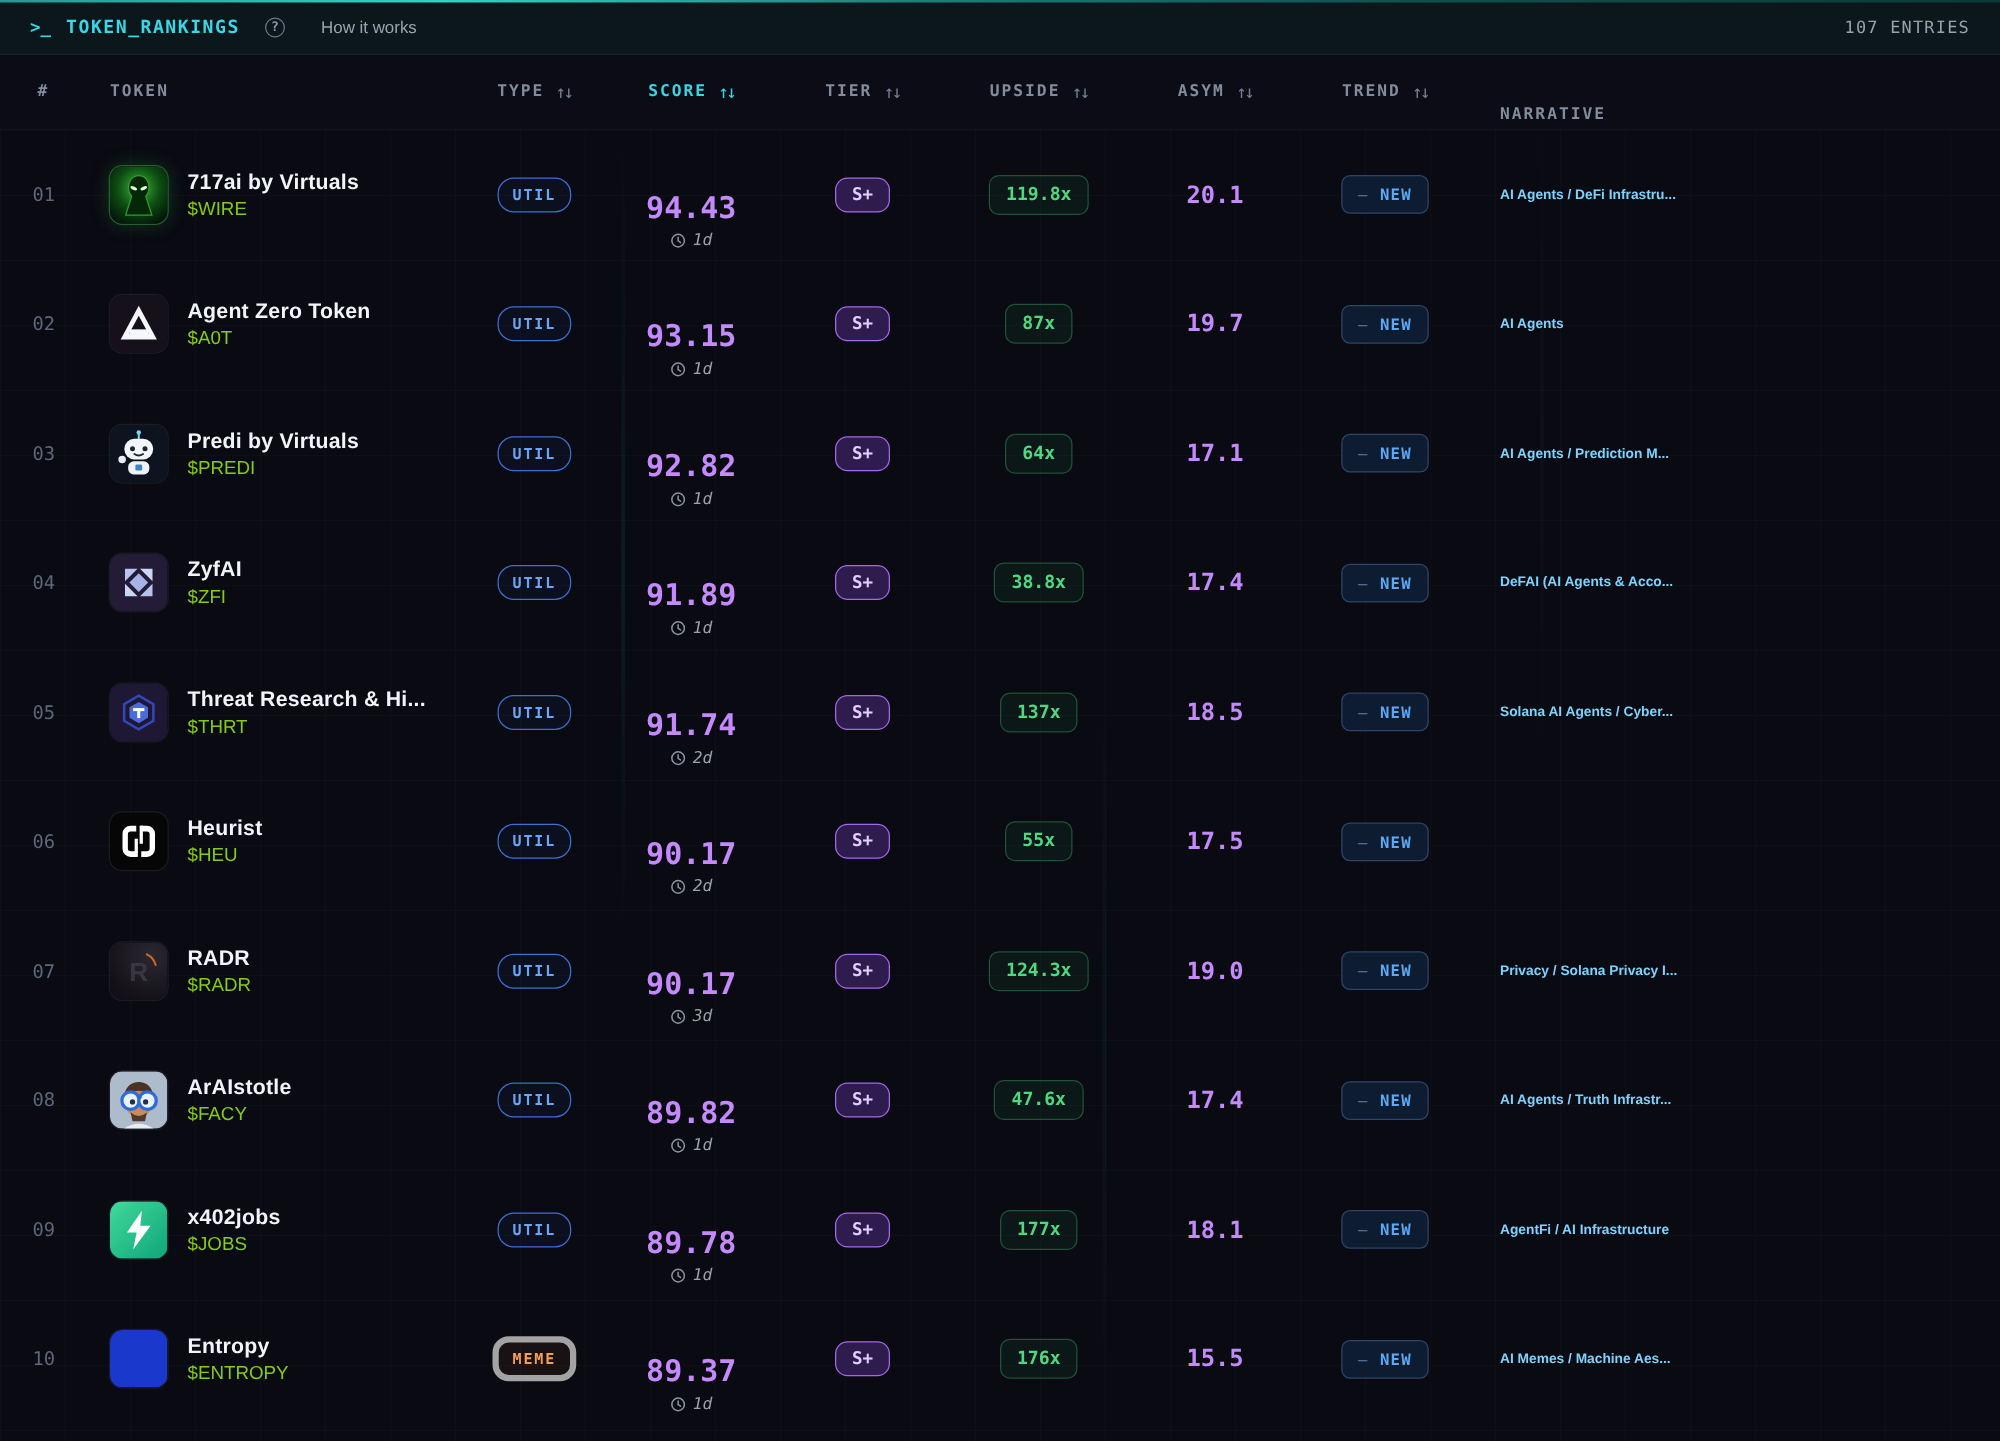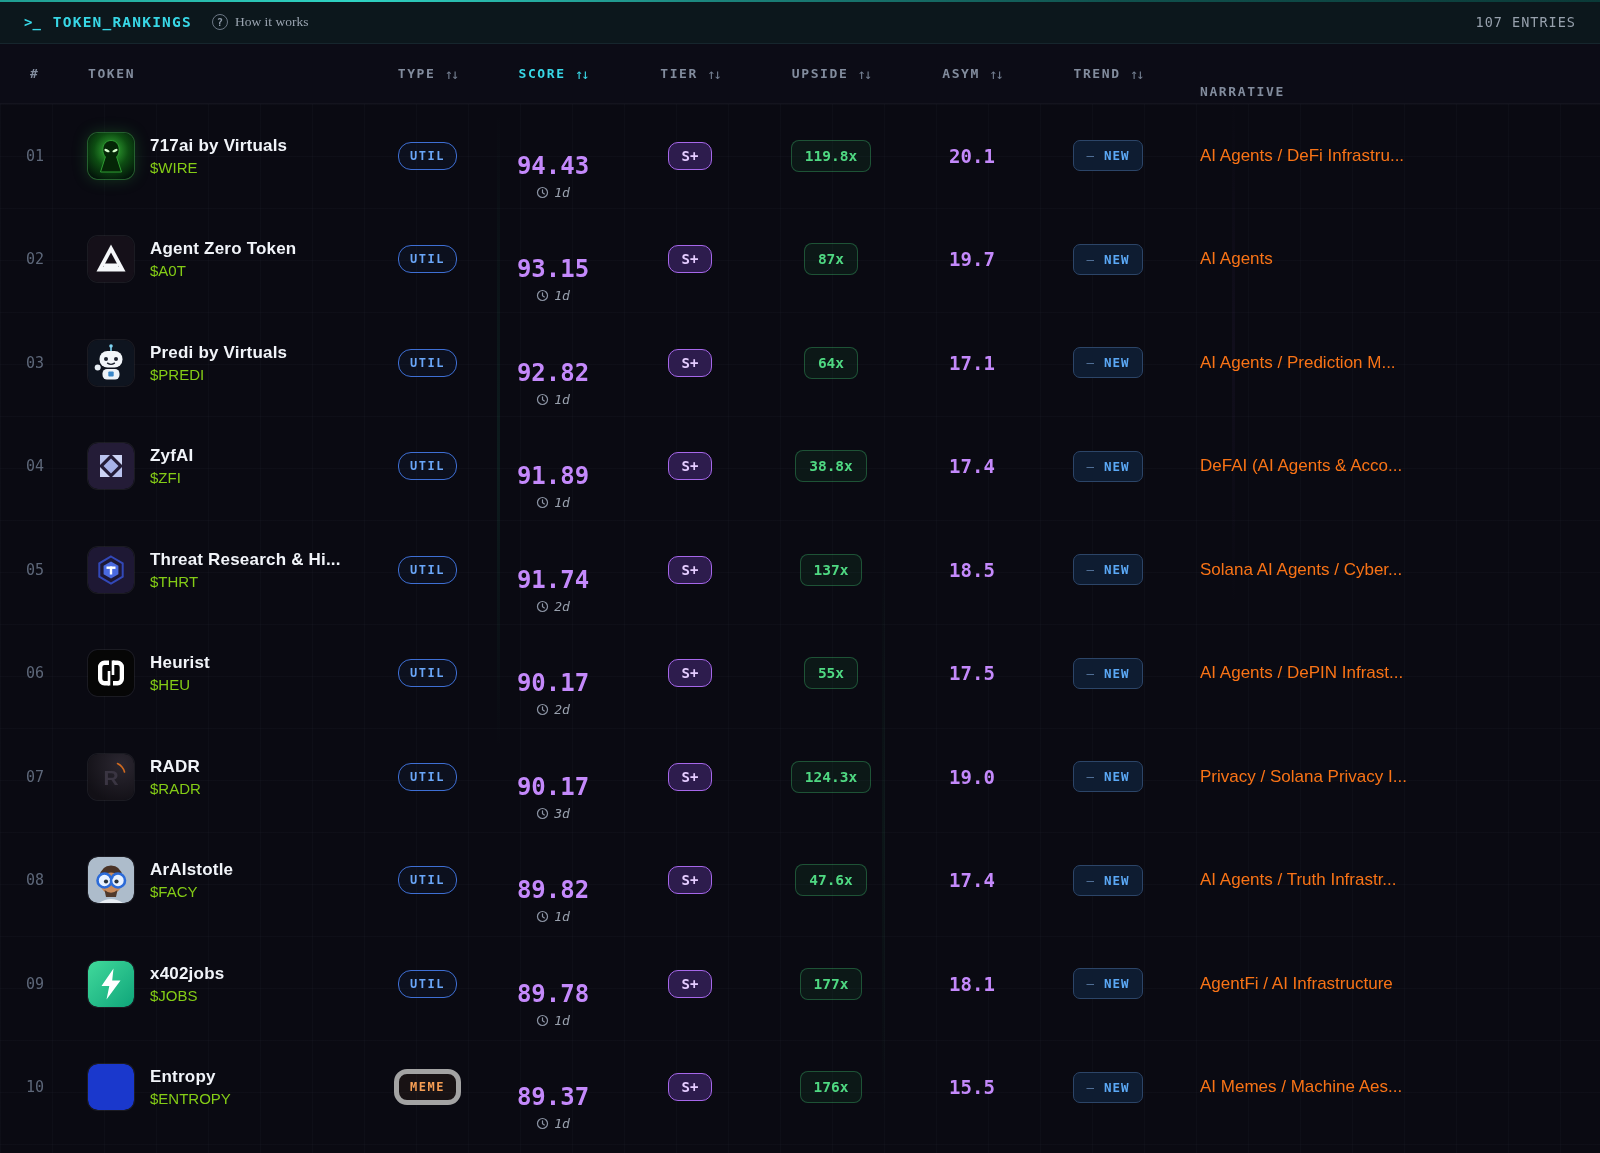--- a/index.html
+++ b/index.html
@@ -38,21 +38,21 @@
   }
   .topbar-left { display:flex; align-items:center; gap:12px; }
   .prompt-glyph { font-family:"DejaVu Sans Mono", monospace; font-weight:bold; font-size:14px; color:#38d7e6; }
   .app-title { font-family:"DejaVu Sans Mono", monospace; font-weight:bold; font-size:14.5px; letter-spacing:1.2px; color:#38d7e6; }
   .help { display:flex; align-items:center; gap:7px; margin-left:8px; cursor:pointer; }
   .help-q {
     width:16px; height:16px; border:1.4px solid #6b7684; border-radius:50%;
     display:flex; align-items:center; justify-content:center;
     font-family:"DejaVu Sans Mono", monospace; font-size:10.5px; color:#8d98a6; font-weight:bold;
   }
-  .help-label { font-family:Liberation Serif, serif; font-size:13.5px; color:#9aa4b0; }
+  .help-label { font-family:Liberation Sans, sans-serif; font-size:13.5px; color:#9aa4b0;margin-left:22px; }
   .entries { font-family:"DejaVu Sans Mono", monospace; font-size:13.5px; letter-spacing:1px; color:#97a1ad; }
 
   
   .grid-cols {
     display:grid;
     grid-template-columns:88px 287px 105px 146px 128px 154px 128px 144px 1fr;
     align-items:center;
   }
 
   
@@ -83,21 +83,21 @@
   .avatar.glow-green { box-shadow:0 0 0 1px rgba(80,220,90,0.35), 0 0 16px rgba(50,200,70,0.25); }
   .avatar svg { display:block; }
   .token-name { font-size:17px; font-weight:600; color:#f1f4f9; letter-spacing:0.2px; }
   .token-ticker { margin-top:3px; font-family:Liberation Sans, sans-serif; font-size:15px; color:#84cc16; }
   .cell-center { display:flex; justify-content:center; }
   .cell-score { display:flex; flex-direction:column; align-items:center; }
   .score-value { font-family:"DejaVu Sans Mono", monospace; font-weight:bold; font-size:24px; color:#c489fb;margin-top:40px; }
   .score-age { margin-top:5px; display:flex; align-items:center; gap:5px;
     font-family:"DejaVu Sans Mono", monospace; font-size:13px; color:#99a1ae;font-style:italic; }
   .cell-asym { text-align:center; font-family:"DejaVu Sans Mono", monospace; font-weight:bold; font-size:19px; color:#c489fb; }
-  .cell-narrative { padding-left:20px; font-size:17px; color:#f97316; }
+  .cell-narrative { padding-left:20px; font-size:11px; color:#7dd3fc;font-weight:bold; }
 
   .badge { font-family:"DejaVu Sans Mono", monospace; display:inline-flex; align-items:center; justify-content:center; }
   .type-badge { font-weight:bold; font-size:12px; letter-spacing:1.5px; padding:6px 11px; border-radius:13px; }
   .type-util { color:#6aa6f8; border:1px solid #3e6fd4; background:rgba(59,130,246,0.05); }
   .type-meme { color:#f59e54; border:5px solid #a3a3a3; background:rgba(249,146,60,0.06); }
   .tier-badge { font-weight:bold; font-size:14px; padding:5px 13px; border-radius:10px;
     color:#e5ccff; border:1px solid #a667ea; background:#2d1c4d; }
   .upside-badge { font-weight:600; font-size:14.5px; padding:7px 13px; border-radius:8px;
     color:#4fd882; border:1px solid rgba(74,222,128,0.30); background:rgba(34,197,94,0.08); }
   .trend-badge { font-weight:bold; font-size:12.5px; letter-spacing:1px; padding:7px 12px; border-radius:7px;
@@ -431,21 +431,20 @@
     <div class="cell-center">
       <span class="badge upside-badge">55x</span>
     </div>
     <div class="cell-asym">17.5</div>
     <div class="cell-center">
       <span class="badge trend-badge">
         <span class="trend-dash">—</span>
         <span class="trend-label">NEW</span>
       </span>
     </div>
-    <div class="cell-narrative">AI Agents / DePIN Infrast...</div>
   </div>
 
   <div class="row grid-cols">
     <div class="cell-rank">07</div>
     <div class="cell-token">
       <div class="avatar">
           <svg width="46" height="46" viewBox="0 0 46 46">
             <defs>
               <radialGradient id="gR" cx="72%" cy="22%" r="85%">
                 <stop offset="0%" stop-color="#2b2731"></stop>

